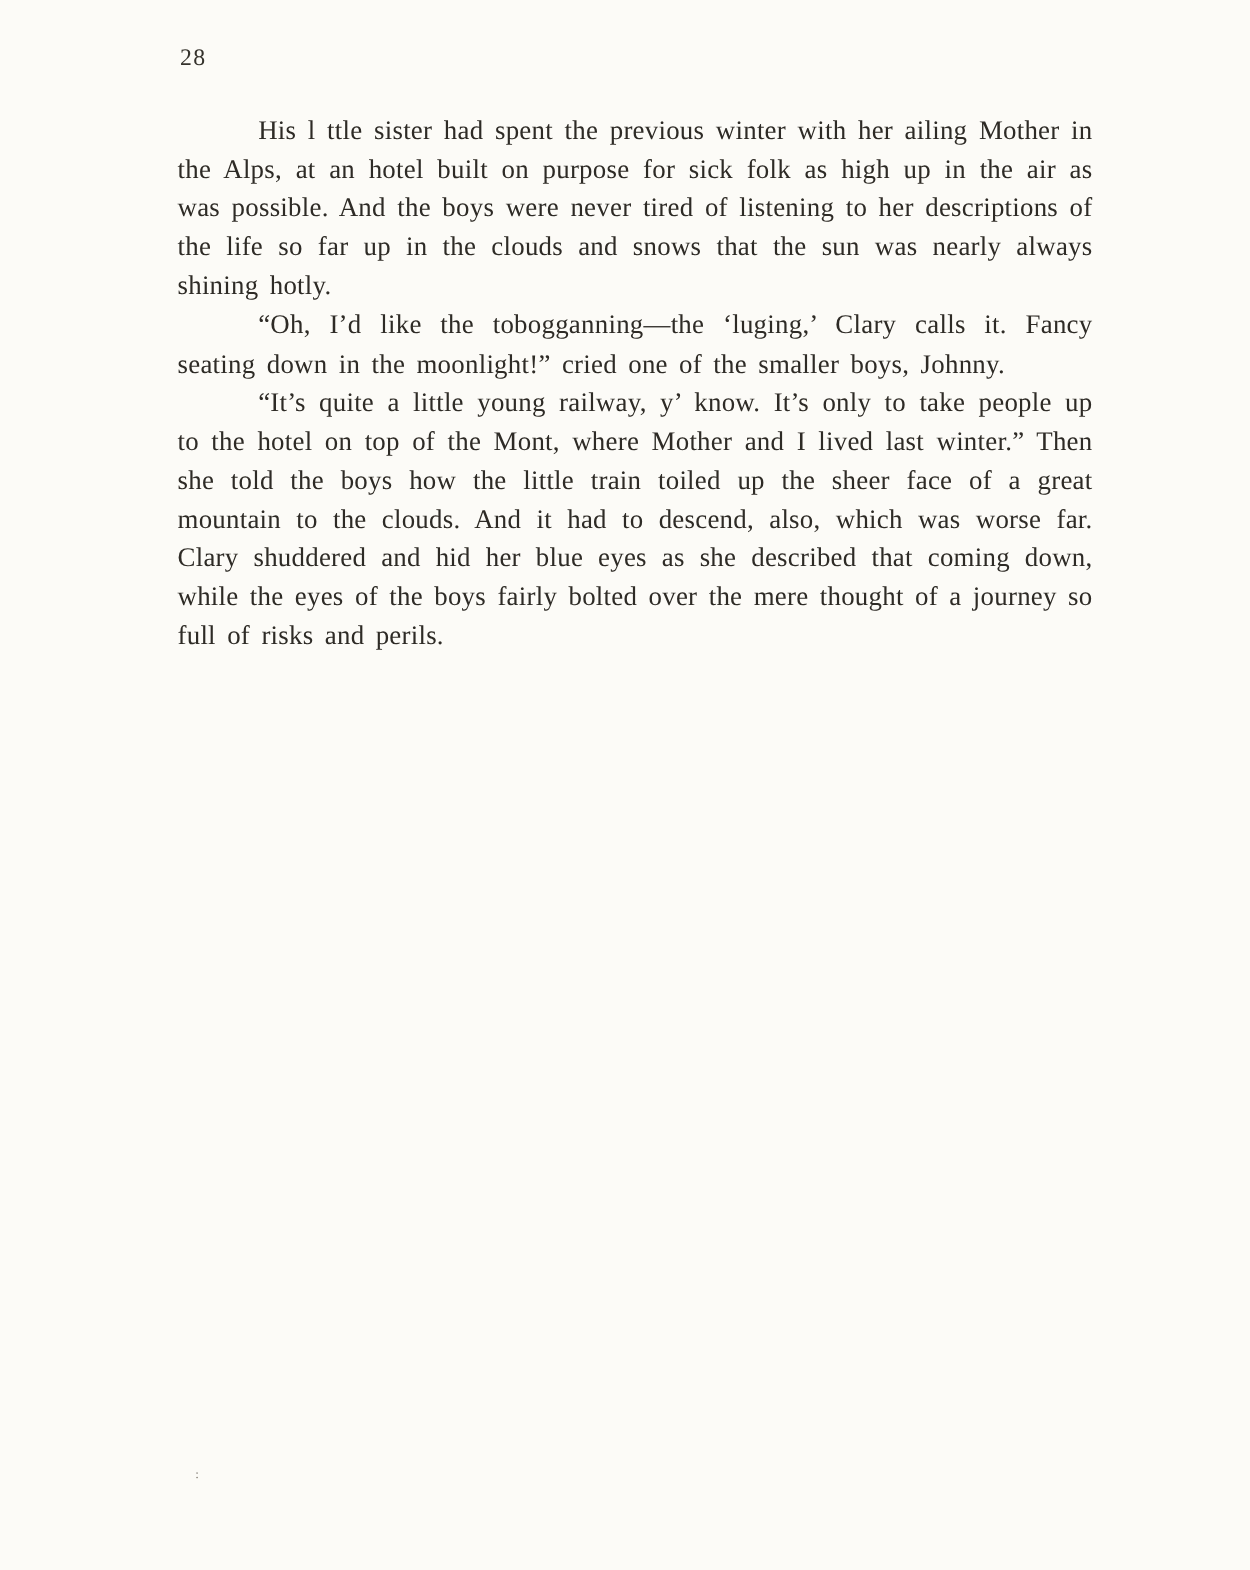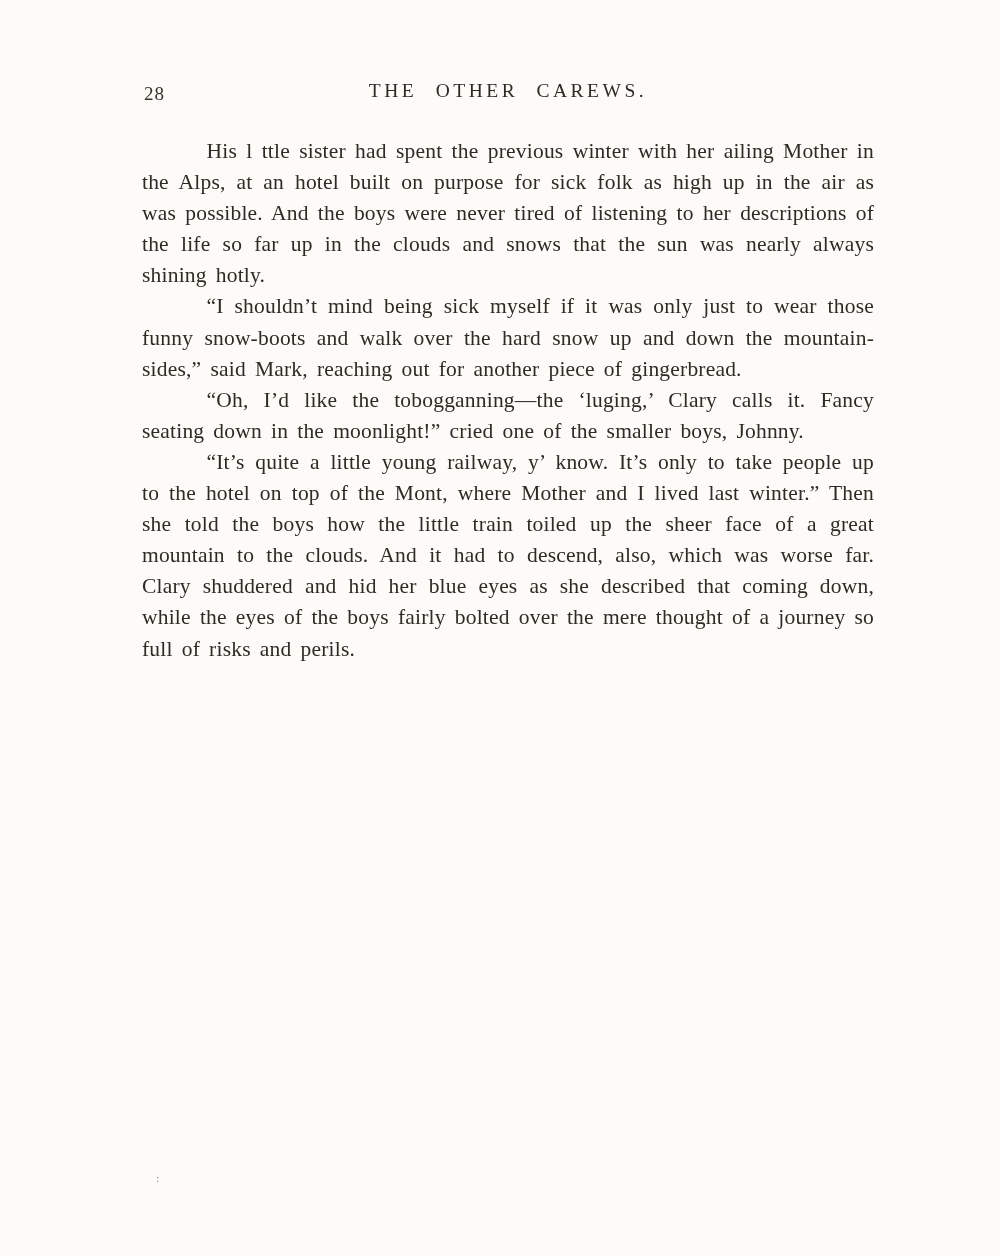--- a/index.html
+++ b/index.html
@@ -7,21 +7,21 @@
     padding: 0;
     background: #efece5;
   }
   .page {
     position: relative;
     width: 1000px;
     height: 1256px;
     margin: 0 auto;
     background: #fcfbf7;
     box-sizing: border-box;
-    padding: 80px 126px 0 142px;
+    padding: 33px 126px 0 142px;
     font-family: "Liberation Serif", "DejaVu Serif", serif;
     color: #2e2b26;
     overflow: hidden;
   }
   .header {
     position: relative;
     height: 32px;
     margin-bottom: 24px;
   }
   .pagenum {
@@ -61,25 +61,23 @@
     transform: scaleY(0.8);
   }
 </style>
 </head>
 <body>
 
 <div class="page">
 
   <div class="header">
     <span class="pagenum">28</span>
-    <div class="running-title">THE OTHER CAREWS.</div>
   </div>
 
   <div class="body-text">
     <p class="para indent">His l ttle sister had spent the previous winter with her ailing Mother in the Alps, at an hotel built on purpose for sick folk as high up in the air as was possible.  And the boys were never tired of listening to her descriptions of the life so far up in the clouds and snows that the sun was nearly always shining hotly.</p>
-    <p class="para indent">“I shouldn’t mind being sick myself if it was only just to wear those funny snow-boots and walk over the hard snow up and down the mountain-sides,” said Mark, reaching out for another piece of gingerbread.</p>
     <p class="para indent">“Oh, I’d like the tobogganning—the ‘luging,’ Clary calls it.  Fancy seating down in the moonlight!” cried one of the smaller boys, Johnny.</p>
     <p class="para indent">“It’s quite a little young railway, y’ know.  It’s only to take people up to the hotel on top of the Mont, where Mother and I lived last winter.”  Then she told the boys how the little train toiled up the sheer face of a great mountain to the clouds.  And it had to descend, also, which was worse far. Clary shuddered and hid her blue eyes as she described that coming down, while the eyes of the boys fairly bolted over the mere thought of a journey so full of risks and perils.</p>
   </div>
 
   <div class="artifact">:</div>
 
 </div>
 
 </body></html>

